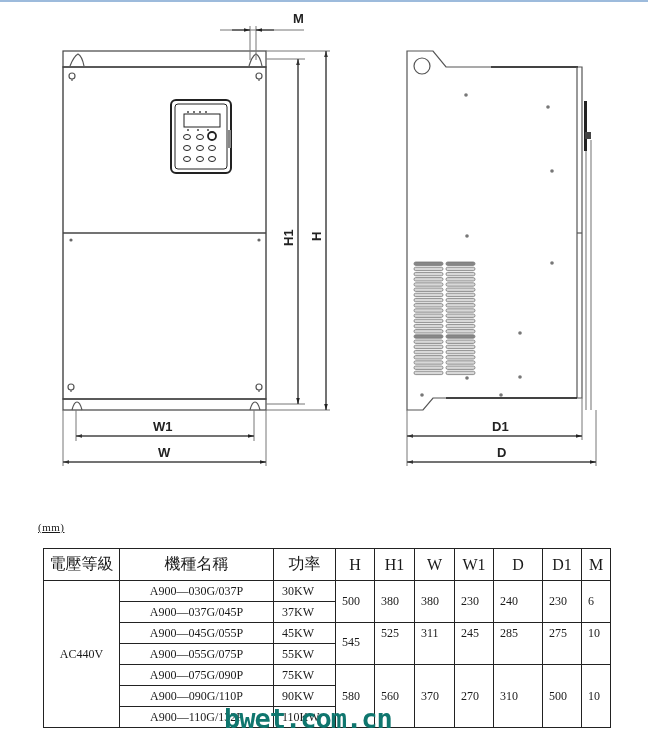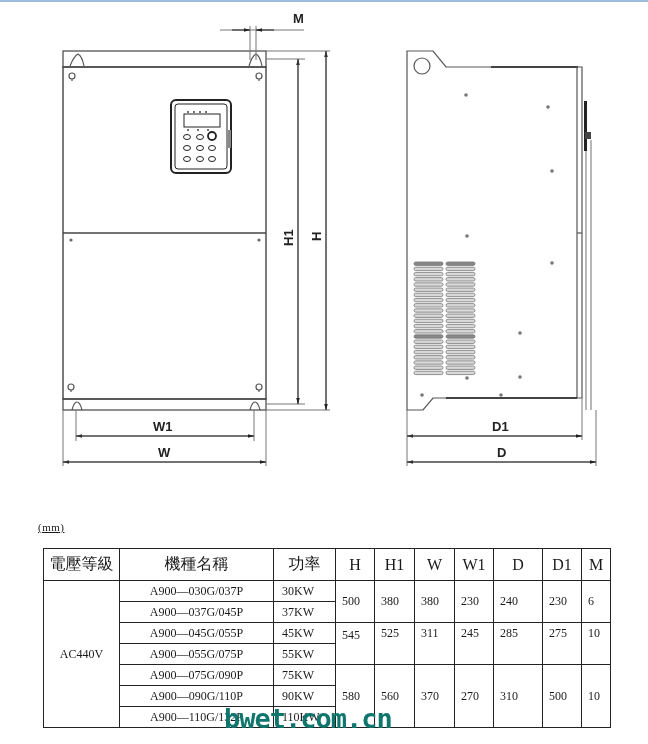--- a/index.html
+++ b/index.html
@@ -245,21 +245,21 @@
       <td rowspan="2" class="dim">230</td>
       <td rowspan="2" class="dim">6</td>
     </tr>
     <tr>
       <td>A900—037G/045P</td>
       <td class="pw">37KW</td>
     </tr>
     <tr>
       <td>A900—045G/055P</td>
       <td class="pw">45KW</td>
-      <td rowspan="2" class="dim" style="vertical-align:top;padding-top:5px">545</td>
+      <td rowspan="2" class="dim" style="vertical-align:top;padding-top:12px">545</td>
       <td rowspan="2" class="dim" style="vertical-align:top;padding-top:3px">525</td>
       <td rowspan="2" class="dim" style="vertical-align:top;padding-top:3px">311</td>
       <td rowspan="2" class="dim" style="vertical-align:top;padding-top:3px">245</td>
       <td rowspan="2" class="dim" style="vertical-align:top;padding-top:3px">285</td>
       <td rowspan="2" class="dim" style="vertical-align:top;padding-top:3px">275</td>
       <td rowspan="2" class="dim" style="vertical-align:top;padding-top:3px">10</td>
     </tr>
     <tr>
       <td>A900—055G/075P</td>
       <td class="pw">55KW</td>

